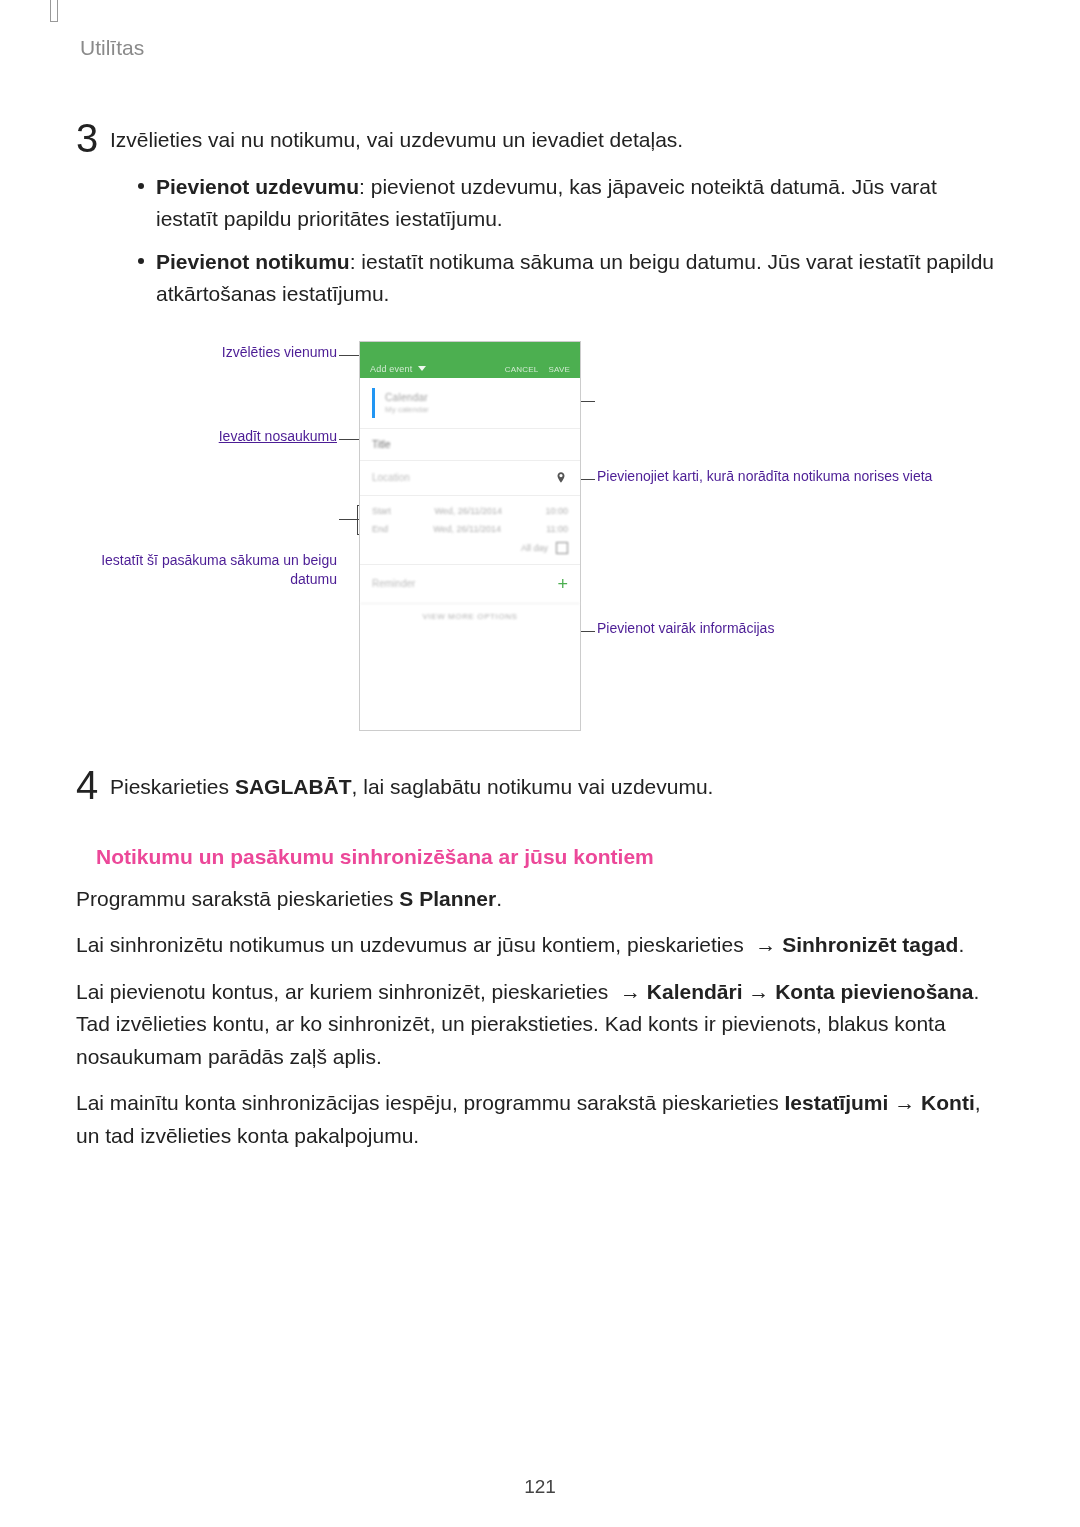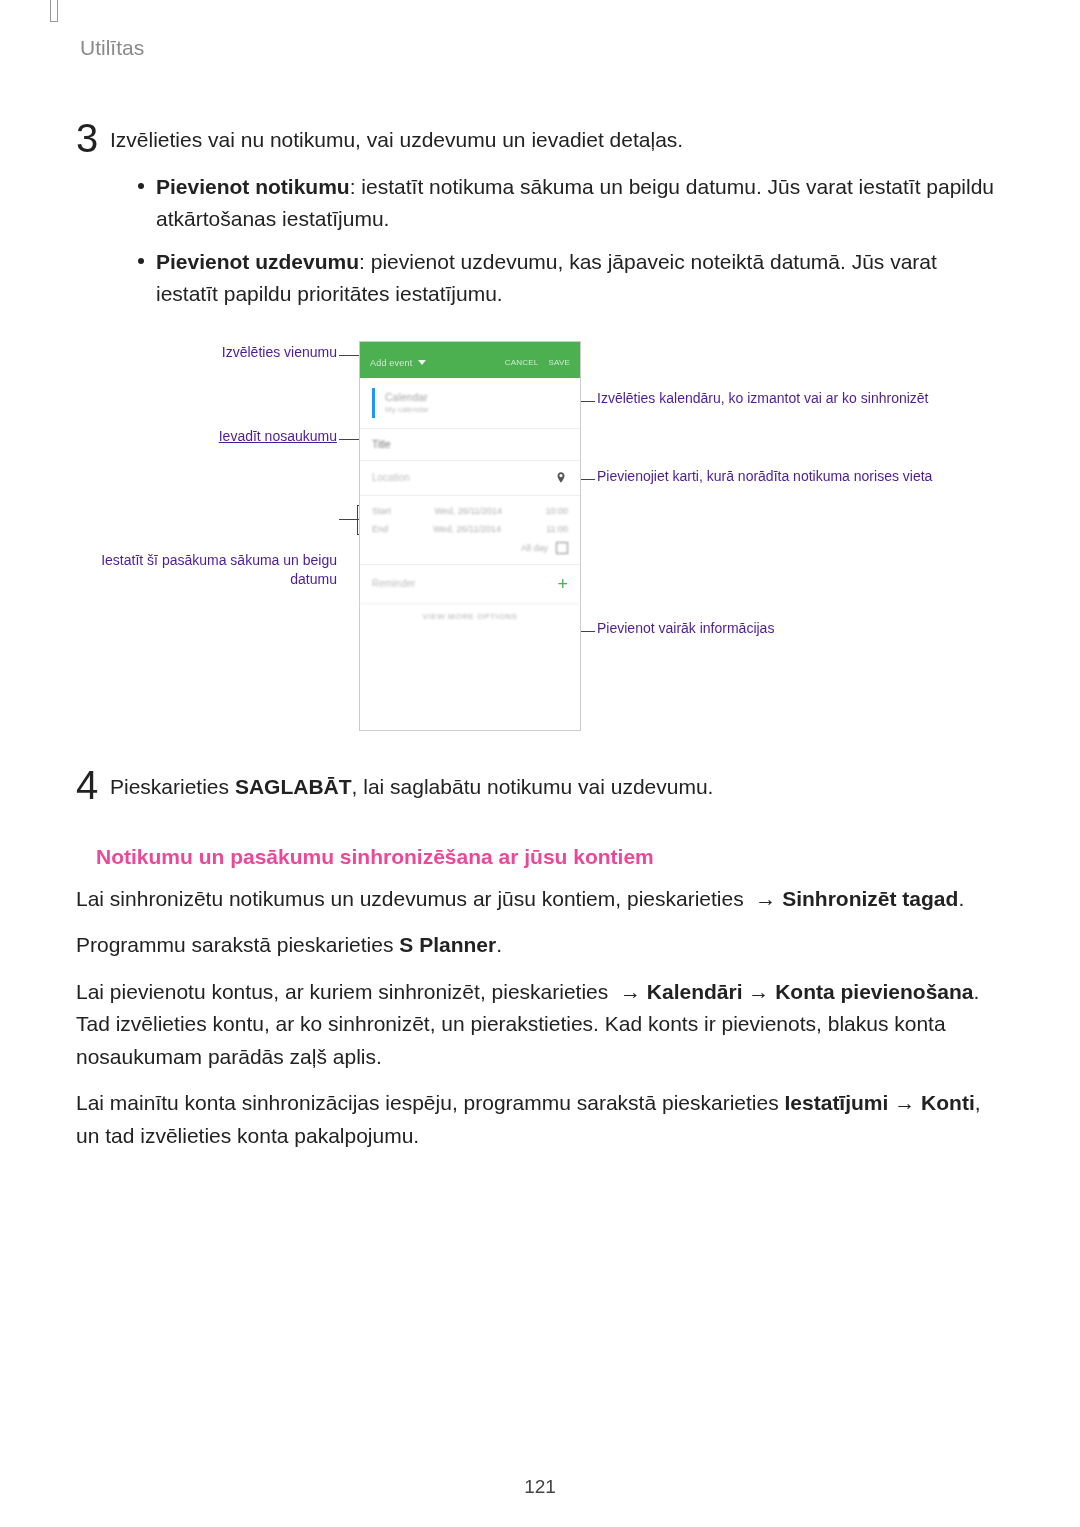--- a/index.html
+++ b/index.html
@@ -11,21 +11,21 @@
   .step-num { font-size: 40px; font-weight: 400; color: #222; width: 34px; text-align: left; line-height: 1; margin-top: -6px; }
   .step-body { flex: 1; font-size: 21px; line-height: 1.55; color: #222; }
   .bullets { margin-top: 14px; margin-left: 28px; }
   .bullet { display: flex; align-items: flex-start; margin-bottom: 10px; }
   .bullet-dot { width: 6px; height: 6px; background: #222; border-radius: 50%; margin-top: 12px; margin-right: 12px; flex-shrink: 0; }
   .bullet-text { font-size: 21px; line-height: 1.55; }
   .bold { font-weight: 700; }
 
   .figure-zone { position: relative; width: 926px; height: 400px; margin: 20px auto 30px auto; }
   .phone { position: absolute; left: 282px; top: 0; width: 222px; height: 390px; border: 1px solid #ccc; background: #fff; }
-  .ph-header { height: 36px; background: #4caf50; display: flex; align-items: flex-start; justify-content: space-between; padding: 16px 10px; }
+  .ph-header { height: 36px; background: #4caf50; display: flex; align-items: flex-end; justify-content: space-between; padding: 4px 10px; }
   .ph-header .left { display:flex; align-items:center; gap:6px; }
   .ph-header .blur-lbl { color: rgba(255,255,255,0.75); font-size: 9px; filter: blur(0.6px); letter-spacing: 0.2px; }
   .ph-header .arrow-down { width:0; height:0; border-left:4px solid transparent; border-right:4px solid transparent; border-top:5px solid rgba(255,255,255,0.9); }
   .ph-header .right-btns { display:flex; gap:10px; }
   .ph-header .right-btns .blur-lbl { font-size: 8px; }
   .ph-body { padding: 0; }
   .row { padding: 10px 12px; border-top: 1px solid #eee; position: relative; display:flex; align-items:center; }
   .row.first { border-top: none; }
   .cal-bar { width: 3px; height: 30px; background: #2196f3; margin-right: 10px; }
   .cal-text .t1 { font-size: 10px; color: #9f9f9f; filter: blur(1px); letter-spacing:0.3px; }
@@ -63,44 +63,43 @@
   <div class="tab-edge"></div>
   <div class="section-label">Utilītas</div>
 
   <div class="step">
     <div class="step-num">3</div>
     <div class="step-body">
       <div>Izvēlieties vai nu notikumu, vai uzdevumu un ievadiet detaļas.</div>
       <div class="bullets">
         <div class="bullet">
           <div class="bullet-dot"></div>
-          <div class="bullet-text"><span class="bold">Pievienot notikumu</span><span>: iestatīt notikuma sākuma un beigu datumu. Jūs varat iestatīt papildu atkārtošanas iestatījumu.</span></div>
+          <div class="bullet-text"><span class="bold">Pievienot uzdevumu</span><span>: pievienot uzdevumu, kas jāpaveic noteiktā datumā. Jūs varat iestatīt papildu prioritātes iestatījumu.</span></div>
         </div>
         <div class="bullet">
           <div class="bullet-dot"></div>
-          <div class="bullet-text"><span class="bold">Pievienot uzdevumu</span><span>: pievienot uzdevumu, kas jāpaveic noteiktā datumā. Jūs varat iestatīt papildu prioritātes iestatījumu.</span></div>
+          <div class="bullet-text"><span class="bold">Pievienot notikumu</span><span>: iestatīt notikuma sākuma un beigu datumu. Jūs varat iestatīt papildu atkārtošanas iestatījumu.</span></div>
         </div>
       </div>
     </div>
   </div>
 
   <div class="figure-zone">
     <div class="callout left" style="left:0; top:2px; width:260px;">Izvēlēties vienumu</div>
     <div class="cl-line" style="left:262px; top:14px; width:20px; height:1px;"></div>
 
     <div class="callout left" style="left:0; top:86px; width:260px;text-decoration:underline;">Ievadīt nosaukumu</div>
     <div class="cl-line" style="left:262px; top:98px; width:20px; height:1px;"></div>
 
     <div class="callout left" style="left:0; top:166px; width:260px;margin-top:44px;">Iestatīt šī pasākuma sākuma un beigu datumu</div>
     <div class="cl-line" style="left:262px; top:178px; width:20px; height:1px;"></div>
     <div class="cl-line" style="left:280px; top:164px; width:1px; height:30px;"></div>
     <div class="cl-line" style="left:280px; top:164px; width:10px; height:1px;"></div>
     <div class="cl-line" style="left:280px; top:193px; width:10px; height:1px;"></div>
 
-    <div class="callout" style="left:520px; top:48px; width:360px;">Izvēlēties kalendāru, ko izmantot vai ar ko sinhronizēt</div>
     <div class="cl-line" style="left:504px; top:60px; width:14px; height:1px;"></div>
 
     <div class="callout" style="left:520px; top:126px; width:360px;">Pievienojiet karti, kurā norādīta notikuma norises vieta</div>
     <div class="cl-line" style="left:500px; top:138px; width:18px; height:1px;"></div>
 
     <div class="callout" style="left:520px; top:278px; width:360px;">Pievienot vairāk informācijas</div>
     <div class="cl-line" style="left:490px; top:290px; width:28px; height:1px;"></div>
 
     <div class="phone">
       <div class="ph-header">
@@ -160,25 +159,25 @@
   <div class="step">
     <div class="step-num">4</div>
     <div class="step-body">
       <span>Pieskarieties </span><span class="bold">SAGLABĀT</span><span>, lai saglabātu notikumu vai uzdevumu.</span>
     </div>
   </div>
 
   <div class="h2">Notikumu un pasākumu sinhronizēšana ar jūsu kontiem</div>
 
   <div class="body-p">
-    <span>Lai sinhronizētu notikumus un uzdevumus ar jūsu kontiem, pieskarieties </span><span class="more-icon"><span class="d"></span><span class="d"></span><span class="d"></span></span><span class="arrow-glyph"> → </span><span class="bold">Sinhronizēt tagad</span><span>.</span>
+    <span>Programmu sarakstā pieskarieties </span><span class="bold">S Planner</span><span>.</span>
   </div>
 
   <div class="body-p">
-    <span>Programmu sarakstā pieskarieties </span><span class="bold">S Planner</span><span>.</span>
+    <span>Lai sinhronizētu notikumus un uzdevumus ar jūsu kontiem, pieskarieties </span><span class="more-icon"><span class="d"></span><span class="d"></span><span class="d"></span></span><span class="arrow-glyph"> → </span><span class="bold">Sinhronizēt tagad</span><span>.</span>
   </div>
 
   <div class="body-p">
     <span>Lai pievienotu kontus, ar kuriem sinhronizēt, pieskarieties </span><span class="more-icon"><span class="d"></span><span class="d"></span><span class="d"></span></span><span class="arrow-glyph"> → </span><span class="bold">Kalendāri</span><span class="arrow-glyph"> → </span><span class="bold">Konta pievienošana</span><span>. Tad izvēlieties kontu, ar ko sinhronizēt, un pierakstieties. Kad konts ir pievienots, blakus konta nosaukumam parādās zaļš aplis.</span>
   </div>
 
   <div class="body-p">
     <span>Lai mainītu konta sinhronizācijas iespēju, programmu sarakstā pieskarieties </span><span class="bold">Iestatījumi</span><span class="arrow-glyph"> → </span><span class="bold">Konti</span><span>, un tad izvēlieties konta pakalpojumu.</span>
   </div>
 

